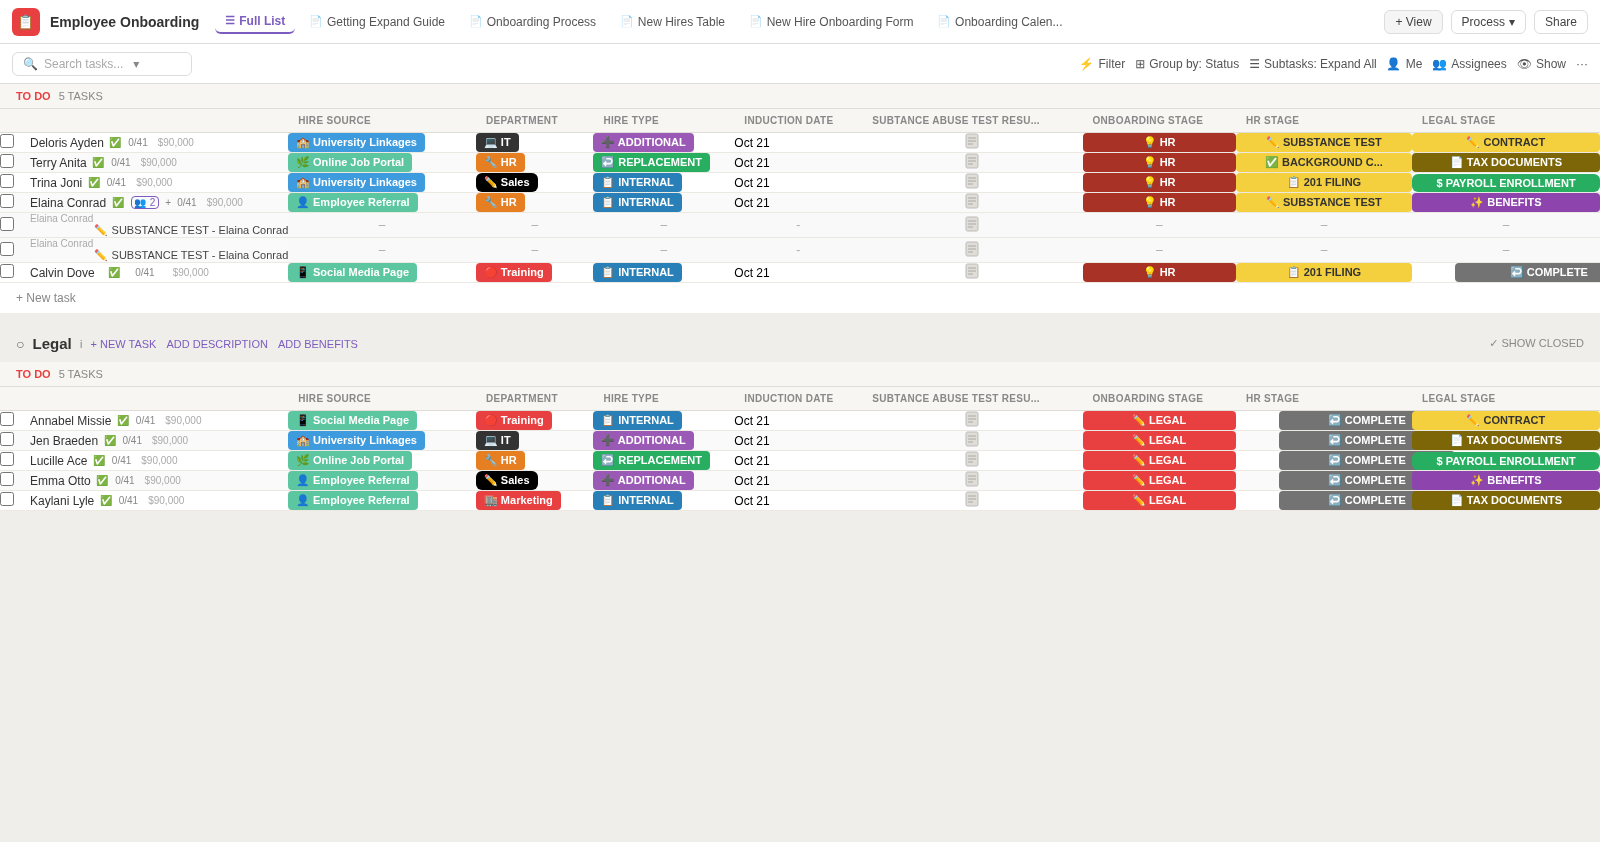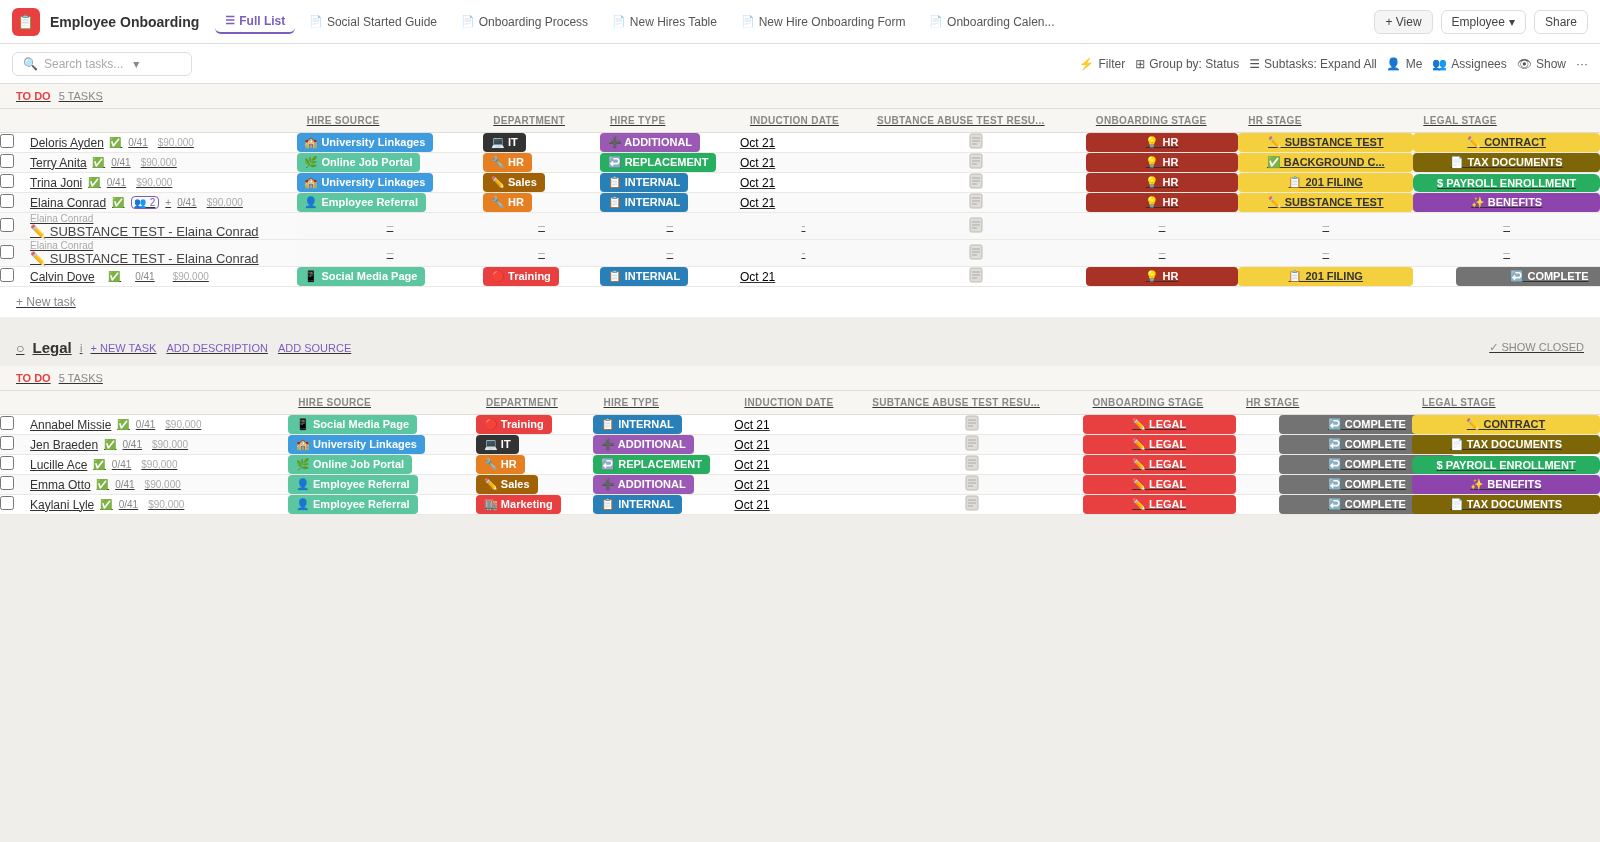--- a/index.html
+++ b/index.html
@@ -42,54 +42,54 @@
       border-radius: 6px; padding: 4px 10px; color: #888; font-size: 12px;
       min-width: 180px;
     }
     .toolbar-right { margin-left: auto; display: flex; align-items: center; gap: 10px; }
     .toolbar-btn {
       display: flex; align-items: center; gap: 4px; font-size: 12px;
       color: #555; cursor: pointer; white-space: nowrap;
     }
 
     
-    .main { padding: 0; overflow-x: auto; text-decoration: underline; }
+    .main { padding: 0; overflow-x: auto; }
     .show-closed { margin-left: auto; font-size: 11px; color: #888; cursor: pointer; }
 
     
     .task-table { width: 100%; border-collapse: collapse; background: #fff; }
     .task-table th {
       text-align: left; font-size: 10px; font-weight: 600; color: #888;
       padding: 6px 10px; background: #f7f6f3; border-bottom: 1px solid #e0ddd7;
       white-space: nowrap; text-transform: uppercase; letter-spacing: 0.3px;
     }
     .task-table td { padding: 0; border-bottom: 1px solid #ece9e3; vertical-align: middle; }
     .cell-pad { padding: 6px 10px; }
 
     
     .row-checkbox { width: 14px; height: 14px; cursor: pointer; }
     .task-name { font-size: 12px; font-weight: 500; color: #333; }
     .subtask-indent { padding-left: 32px; background: #fafafa; }
-    .subtask-name { font-size: 13px; color: #444; }
+    .subtask-name { font-size: 11px; color: #444; text-align: right; }
     .subtask-parent { font-size: 10px; color: #aaa; }
 
     
     .badge {
       display: inline-flex; align-items: center; gap: 3px;
       border-radius: 4px; padding: 3px 8px; font-size: 11px; font-weight: 600;
       color: #fff; white-space: nowrap;
     }
     .badge-university { background: #3d9bde; }
     .badge-online { background: #5bc6a0; }
     .badge-social { background: #5bc6a0; }
     .badge-employee { background: #5bc6a0; }
     .badge-training { background: #e84040; }
     .badge-it { background: #333; }
     .badge-hr { background: #e67e22; }
-    .badge-sales { background: #a16207; }
+    .badge-sales { background: #000000; border-radius: 6px; }
     .badge-marketing { background: #e84040; }
     .badge-additional { background: #9b59b6; }
     .badge-replacement { background: #27ae60; }
     .badge-internal { background: #2980b9; }
     .badge-onboard-hr { background: #a93226; }
     .badge-onboard-legal { background: #e84040; }
     .badge-substance { background: #f4d03f; color: #333; }
     .badge-background { background: #f4d03f; color: #333; }
     .badge-filing201 { background: #f4d03f; color: #333; }
     .badge-complete { background: #737373; margin-left: 43px; }
@@ -134,21 +134,21 @@
 <div class="top-nav">
   <div class="app-icon">📋</div>
   <span class="app-title">Employee Onboarding</span>
 
   <div class="nav-tab active">
     <span class="tab-icon">☰</span>
     <span>Full List</span>
   </div>
   <div class="nav-tab">
     <span class="tab-icon">📄</span>
-    <span>Social Started Guide</span>
+    <span>Getting Expand Guide</span>
   </div>
   <div class="nav-tab">
     <span class="tab-icon">📄</span>
     <span>Onboarding Process</span>
   </div>
   <div class="nav-tab">
     <span class="tab-icon">📄</span>
     <span>New Hires Table</span>
   </div>
   <div class="nav-tab">
@@ -158,21 +158,21 @@
   <div class="nav-tab">
     <span class="tab-icon">📄</span>
     <span>Onboarding Calen...</span>
   </div>
 
   <div class="nav-right">
     <button class="add-view">
       <span>+ View</span>
     </button>
     <button>
-      <span>Employee</span>
+      <span>Process</span>
       <span>▾</span>
     </button>
     <button>
       <span>Share</span>
     </button>
   </div>
 </div>
 
 <div class="toolbar">
   <div class="search-box">
@@ -502,21 +502,21 @@
   <div class="new-task">+ New task</div>
 
   <div class="group-section">
     <div class="group-header">
       <span class="group-collapse">○</span>
       <span class="group-title">Legal</span>
       <span class="group-info">ℹ</span>
       <div class="group-actions">
         <span class="group-action">+ NEW TASK</span>
         <span class="group-action">ADD DESCRIPTION</span>
-        <span class="group-action">ADD SOURCE</span>
+        <span class="group-action">ADD BENEFITS</span>
       </div>
       <span class="show-closed">✓ SHOW CLOSED</span>
     </div>
 
     <div style="display:flex; align-items:center; background:#f7f6f3; padding:6px 16px; border-bottom:1px solid #e0ddd7; gap:8px;">
       <span style="font-weight:700; color:#e84040; font-size:11px">TO DO</span>
       <span style="font-size:11px; color:#888">5 TASKS</span>
     </div>
 
     <table class="task-table">

